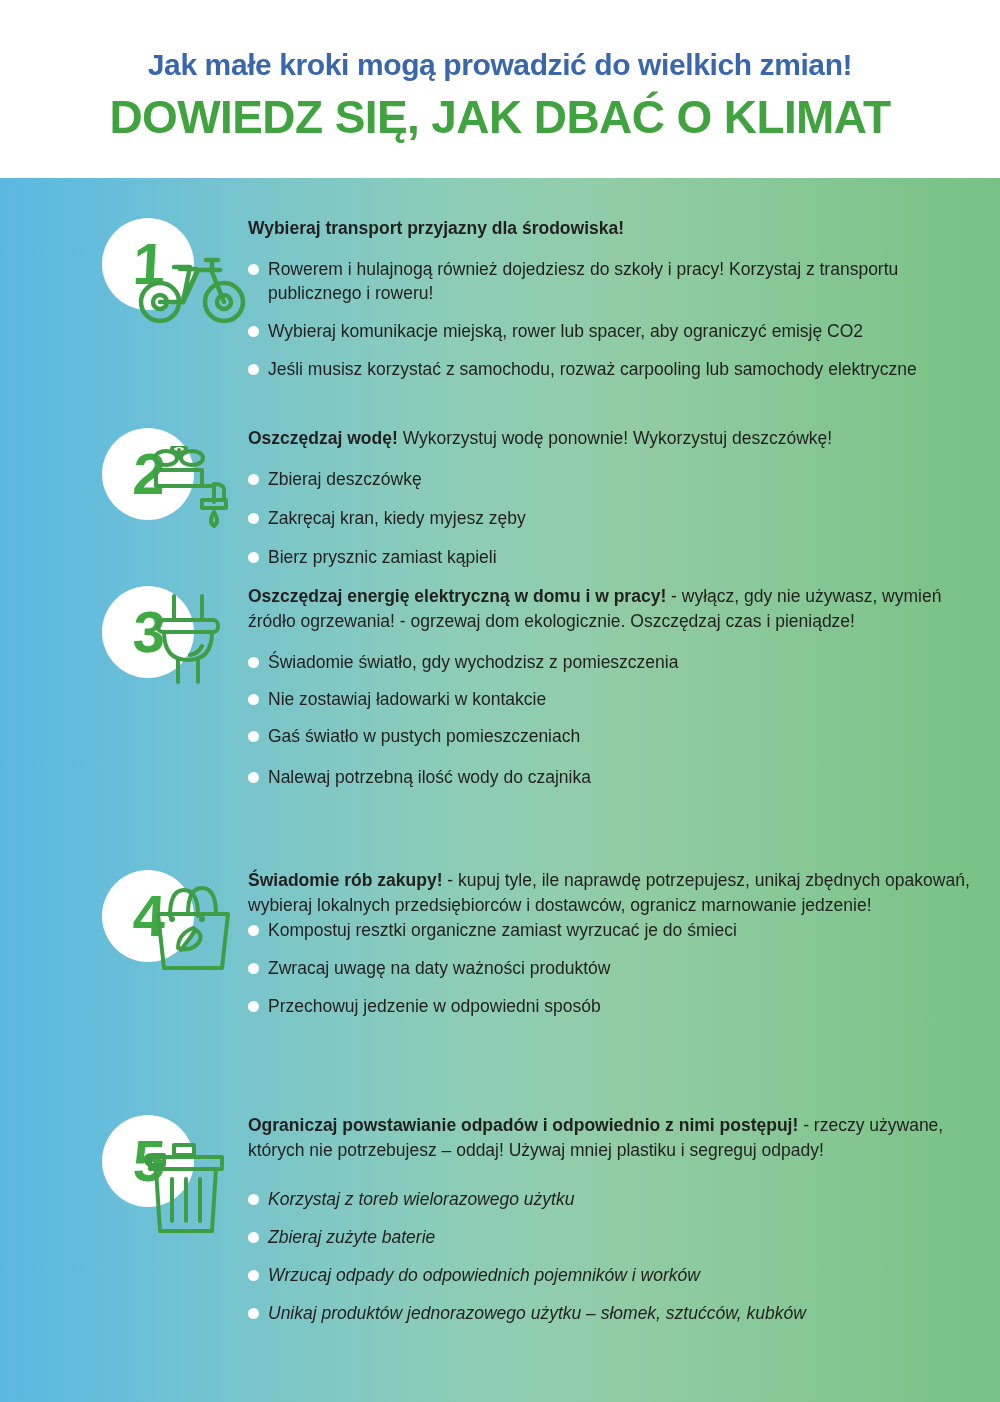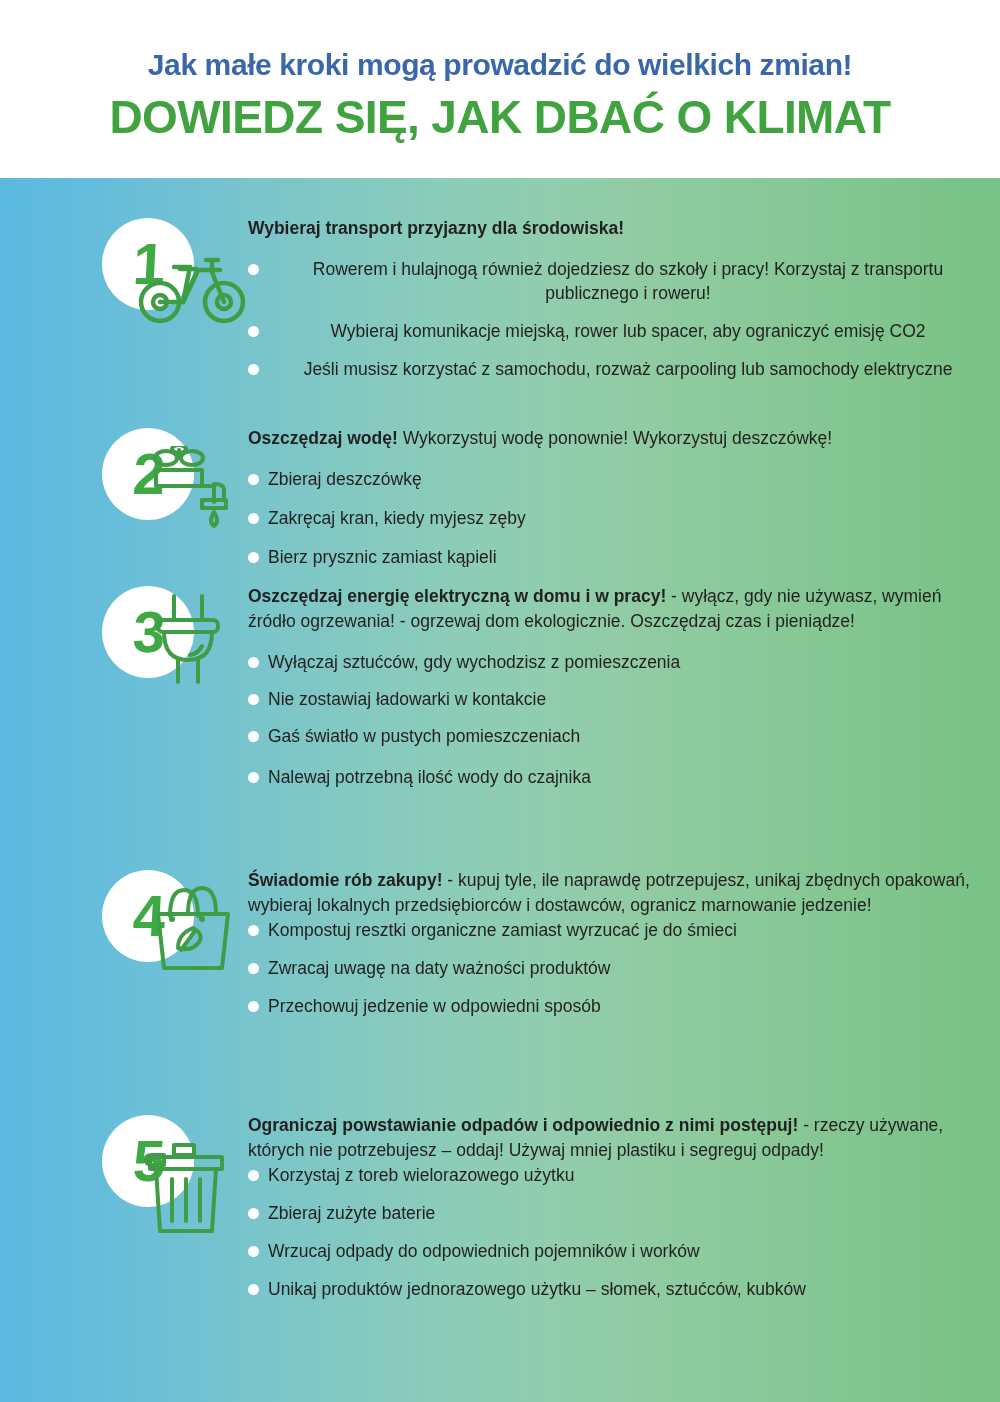--- a/index.html
+++ b/index.html
@@ -186,21 +186,21 @@
             <path d="M88 54 L76 24"></path>
             <path d="M44 21 L60 21"></path>
             <path d="M38 19 L54 19 L47 54"></path>
             <path d="M70 12 L82 12"></path>
             <path d="M76 12 L76 24"></path>
           </svg>
         </div>
       </div>
       <div class="body-col">
         <p class="lead"><b>Wybieraj transport przyjazny dla środowiska!</b><span></span></p>
-        <ul class="bullets" style="margin-top:16px;text-align:center;">
+        <ul class="bullets" style="margin-top:16px;">
           <li style="margin-bottom:14px;">
               <span class="dot"></span>
               <span class="li-text">Rowerem i hulajnogą również dojedziesz do szkoły i pracy! Korzystaj z transportu publicznego i roweru!</span>
             </li>
           <li style="margin-bottom:14px;">
               <span class="dot"></span>
               <span class="li-text">Wybieraj komunikacje miejską, rower lub spacer, aby ograniczyć emisję CO2</span>
             </li>
           <li>
               <span class="dot"></span>
@@ -263,21 +263,21 @@
             <path d="M30 70 L30 92"></path>
             <path d="M50 70 L50 92"></path>
           </svg>
         </div>
       </div>
       <div class="body-col">
         <p class="lead"><b>Oszczędzaj energię elektryczną w domu i w pracy!</b><span> - wyłącz, gdy nie używasz, wymień źródło ogrzewania! - ogrzewaj dom ekologicznie. Oszczędzaj czas i pieniądze!</span></p>
         <ul class="bullets" style="margin-top:16px;">
           <li style="margin-bottom:13px;">
               <span class="dot"></span>
-              <span class="li-text">Wyłączaj sztućców, gdy wychodzisz z pomieszczenia</span>
+              <span class="li-text">Świadomie światło, gdy wychodzisz z pomieszczenia</span>
             </li>
           <li style="margin-bottom:13px;">
               <span class="dot"></span>
               <span class="li-text">Nie zostawiaj ładowarki w kontakcie</span>
             </li>
           <li style="margin-bottom:17px;">
               <span class="dot"></span>
               <span class="li-text">Gaś światło w pustych pomieszczeniach</span>
             </li>
           <li>
@@ -336,21 +336,21 @@
             <path d="M4 20 Q4 16 10 16 L22 16 L22 26 L10 26 Q4 26 4 20 Z"></path>
             <path d="M14 30 L18 92 L70 92 L74 30"></path>
             <path d="M30 40 L30 82"></path>
             <path d="M44 40 L44 82"></path>
             <path d="M58 40 L58 82"></path>
           </svg>
         </div>
       </div>
       <div class="body-col">
         <p class="lead"><b>Ograniczaj powstawianie odpadów i odpowiednio z nimi postępuj!</b><span> - rzeczy używane, których nie potrzebujesz – oddaj! Używaj mniej plastiku i segreguj odpady!</span></p>
-        <ul class="bullets" style="margin-top:0;">
+        <ul class="bullets" style="margin-top:24px;font-style:italic;">
           <li style="margin-bottom:14px;">
               <span class="dot"></span>
               <span class="li-text">Korzystaj z toreb wielorazowego użytku</span>
             </li>
           <li style="margin-bottom:14px;">
               <span class="dot"></span>
               <span class="li-text">Zbieraj zużyte baterie</span>
             </li>
           <li style="margin-bottom:14px;">
               <span class="dot"></span>

